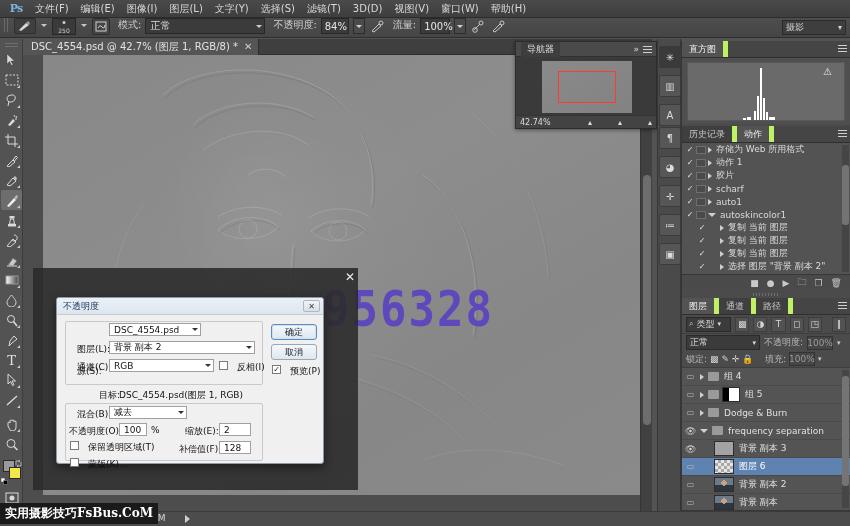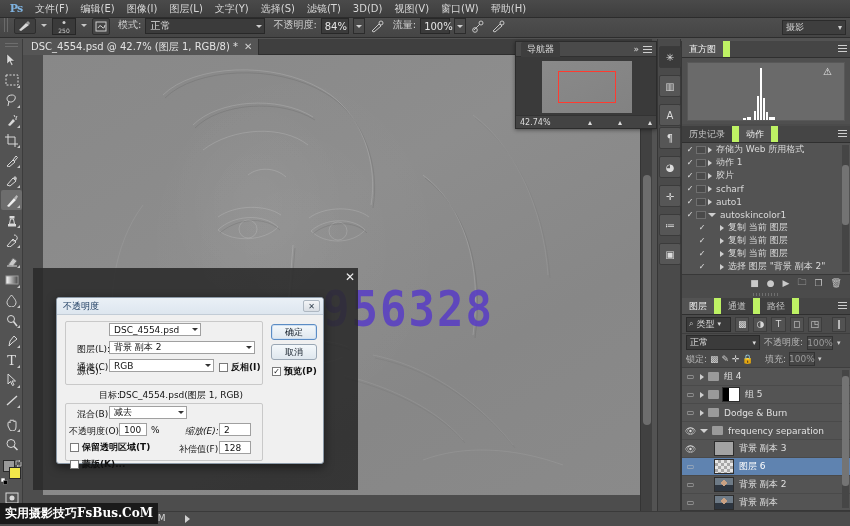--- a/index.html
+++ b/index.html
@@ -228,21 +228,21 @@
   .panel {
     position: absolute; left: 681px; width: 169px;
     background: #4b4b4b; border-left:1px solid #363636;
   }
   .panel-tabs {
     height: 17px; background: #454545; display:flex; align-items:flex-end;
     border-bottom: 1px solid #2f2f2f; position: relative;
   }
   .ptab {
     height: 16px; line-height: 16px; padding: 0 7px; font-size: 9px;
-    color: #c6c6c6; background: #3f3f3f; border-right:7px solid #bef264;
+    color: #c6c6c6; background: #3f3f3f; border-right:5px solid #bef264;
   }
   .ptab.active { background: #535353; color: #f0f0f0; }
   .panel-menu { position:absolute; right:3px; top:3px; display:flex; gap:3px; align-items:center;}
   .pm-lines { width:9px; height:8px;
     background: repeating-linear-gradient(0deg,#cfcfcf 0 1px,transparent 1px 3px); }
 
   
   #panel-hist { top: 41px; height: 85px; }
   .hist-body { position:relative; height: 66px; background:#4f4f4f; padding:4px; }
   .hist-plot { position:absolute; left:5px; top:4px; right:5px; bottom:3px;
@@ -363,21 +363,21 @@
     background: #ffffff; border: 1px solid #a0a0a0;
     height: 13px; display:flex; align-items:center; justify-content:space-between;
     padding: 0 2px 0 4px; font-size: 9px; color:#111;
   }
   .dlg-combo .ca { width:0;height:0;border-left:3px solid transparent;
     border-right:3px solid transparent;border-top:3px solid #333; }
   .dlg-field {
     background:#ffffff; border:1px solid #a0a0a0; height:13px;
     display:flex; align-items:center; padding-left:4px; font-size:9px; color:#111;
   }
-  .dlg-chk { display:flex; align-items:center; gap:3px; font-size:9px; color:#111;font-weight:bold; }
+  .dlg-chk { display:flex; align-items:flex-start; gap:9px; font-size:9px; color:#111; }
   .chkbox { width:9px;height:9px;background:#fff;border:1px solid #7a7a7a;
     display:flex;align-items:center;justify-content:center;font-size:7px;color:#111;}
   .chkbox.on::after { content:'\2713'; font-size:8px; line-height:1; color:#1a1a1a;}
   .dlg-btn {
     height: 16px; background: linear-gradient(#f4f8fb,#dfe7ee);
     border: 1px solid #9aa7b4; border-radius: 3px;
     display:flex;align-items:center;justify-content:center;
     font-size:9px; color:#16202b;
   }
   .dlg-btn.primary { border-color: #5b8cc4; box-shadow: 0 0 0 1px #cfe0f2 inset; }
@@ -1000,21 +1000,21 @@
       <div class="dlg-lab" style="position:absolute; left:20px; top:93px;">混合(B):</div>
       <div class="dlg-combo" style="position:absolute; left:52px; top:91px; width:78px;">
         <span>减去</span>
         <span class="ca"></span>
       </div>
 
       <div class="dlg-lab" style="position:absolute; left:12px; top:110px;">不透明度(O):</div>
       <div class="dlg-field" style="position:absolute; left:62px; top:108px; width:28px;">100</div>
       <div class="dlg-lab" style="position:absolute; left:94px; top:110px;">%</div>
 
-      <div class="dlg-lab" style="position:absolute; left:128px; top:110px;font-style:italic;">缩放(E):</div>
+      <div class="dlg-lab" style="position:absolute; left:128px; top:110px;">缩放(E):</div>
       <div class="dlg-field" style="position:absolute; left:162px; top:108px; width:32px;">2</div>
 
       <div class="dlg-chk" style="position:absolute; left:13px; top:126px;">
         <span class="chkbox"></span>
         <span>保留透明区域(T)</span>
       </div>
 
       <div class="dlg-lab" style="position:absolute; left:122px; top:128px;">补偿值(F):</div>
       <div class="dlg-field" style="position:absolute; left:162px; top:126px; width:32px;">128</div>
 

